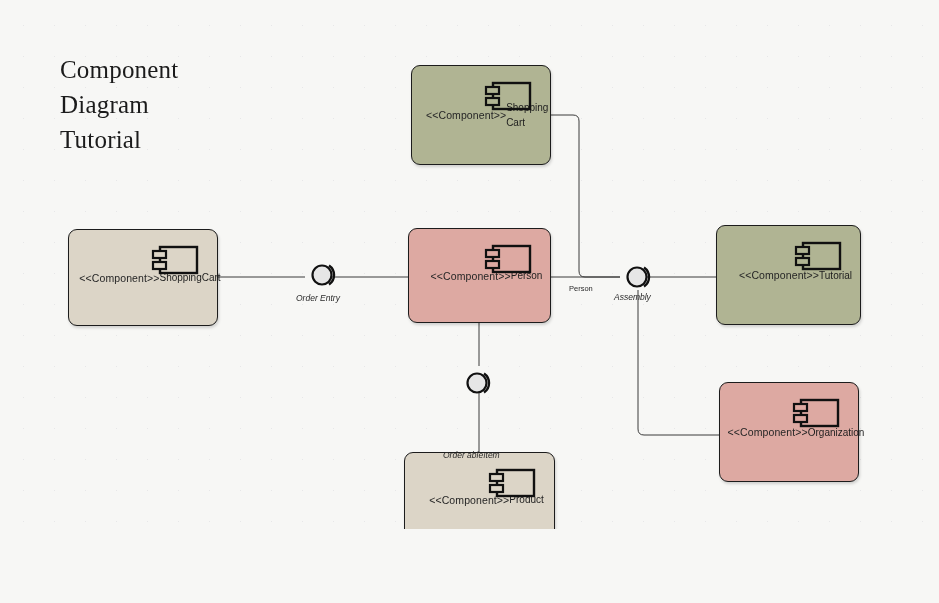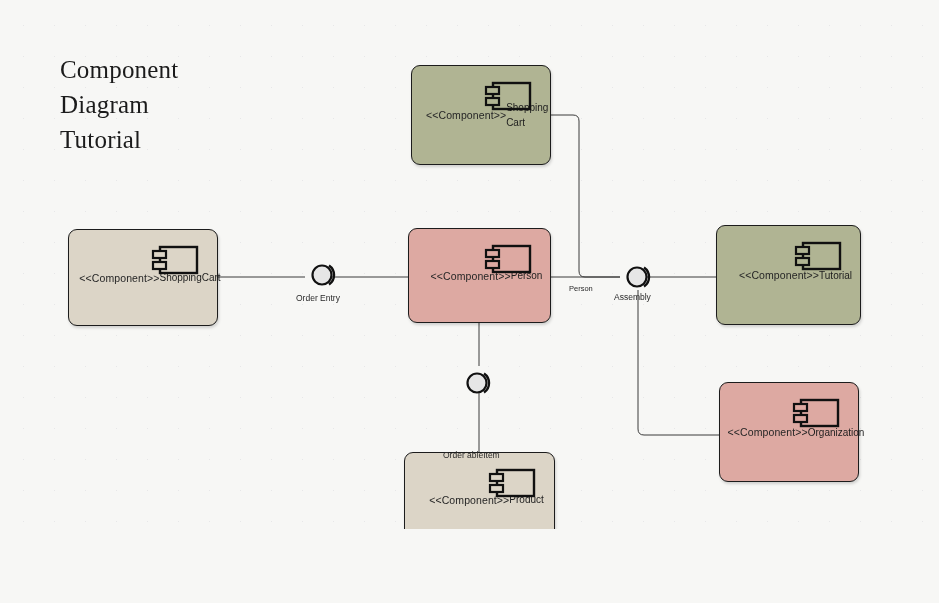--- a/index.html
+++ b/index.html
@@ -73,20 +73,21 @@
     position: absolute;
     width: 34px;
     height: 34px;
   }
   .iface-label {
     position: absolute;
     font-size: 8.5px;
     color: #2a2a2a;
     white-space: nowrap;
     text-align: center;
+    font-style: italic;
   }
   .edge-label {
     position: absolute;
     font-size: 7.5px;
     color: #2a2a2a;
     white-space: nowrap;
   }
 </style>
 </head>
 <body>

